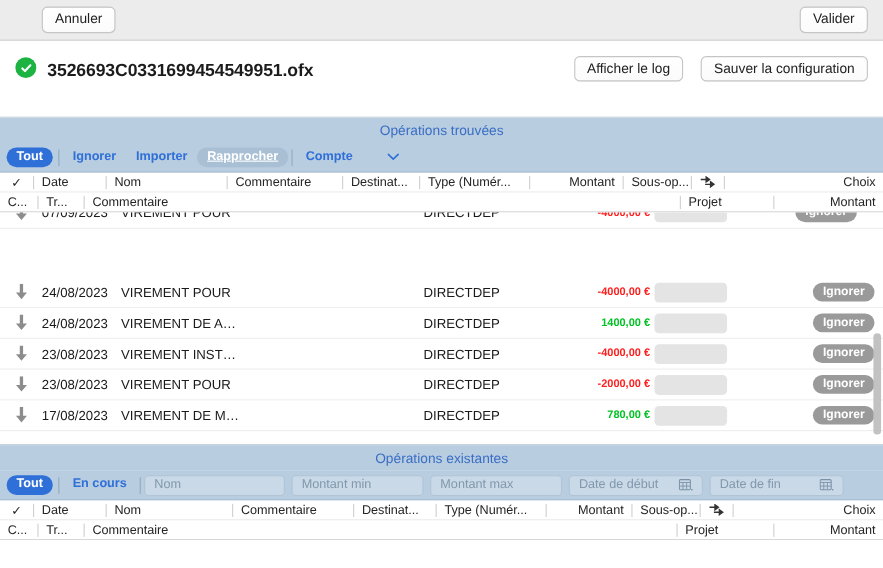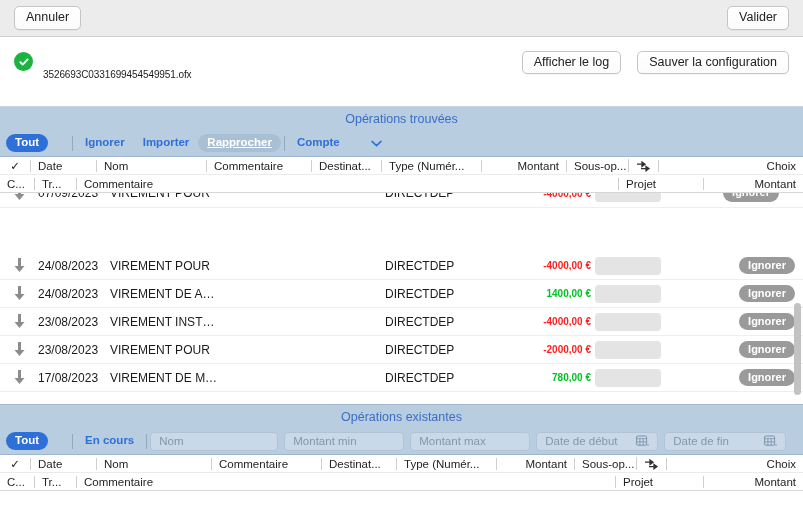--- a/index.html
+++ b/index.html
@@ -49,20 +49,21 @@
     border: 1px solid #c5c5c5;
     border-radius: 5px;
     font-family: "Liberation Sans", sans-serif;
     font-size: 12.5px;
     color: #222;
     padding: 3px 11px 4px 11px;
     line-height: 1.15;
     box-shadow: 0 0.5px 0.5px rgba(0,0,0,0.07);
     cursor: default;
     white-space: nowrap;
+    margin-left: 24px;
   }
   .titlebar .spacer { flex: 1; }
 
   
   .filebar {
     height: 70px;
     min-height: 70px;
     background: #ffffff;
     border-bottom: 1px solid #c9d4df;
     display: flex;
@@ -76,26 +77,26 @@
     background: #1db342;
     display: inline-flex;
     align-items: center;
     justify-content: center;
     margin-right: 10px;
     flex: none;
     margin-top: 1px;
   }
   .check-icon svg { display: block; }
   .filename {
-    font-size: 10px;
-    font-weight: normal;
+    font-size: 16px;
+    font-weight: bold;
     color: #1c1c1c;
     letter-spacing: -0.1px;
     white-space: nowrap;
-    margin-top: 18px;
+    margin-top: 5px;
   }
   .file-spacer { flex: 1; }
   .opcount {
     font-size: 12px;
     font-style: italic;
     color: #8d8d8d;
     margin-right: 12px;
     white-space: nowrap;
     margin-top: 3px;
   }
@@ -125,21 +126,21 @@
     border-bottom: 1px solid #9fb6cb;
   }
   .pill-tout {
     background: #2f6fd8;
     color: #ffffff;
     border-radius: 9px;
     font-size: 11.5px;
     font-weight: bold;
     padding: 2px 9px 3px 9px;
     line-height: 1.15;
-    margin-right: 21px;
+    margin-right: 2px;
   }
   .pill-sel {
     background: #a9bfd4;
     color: #ffffff;
     border-radius: 9px;
     font-size: 11.5px;
     font-weight: bold;
     padding: 2px 9px 3px 9px;
     line-height: 1.15;
     text-decoration: underline;

